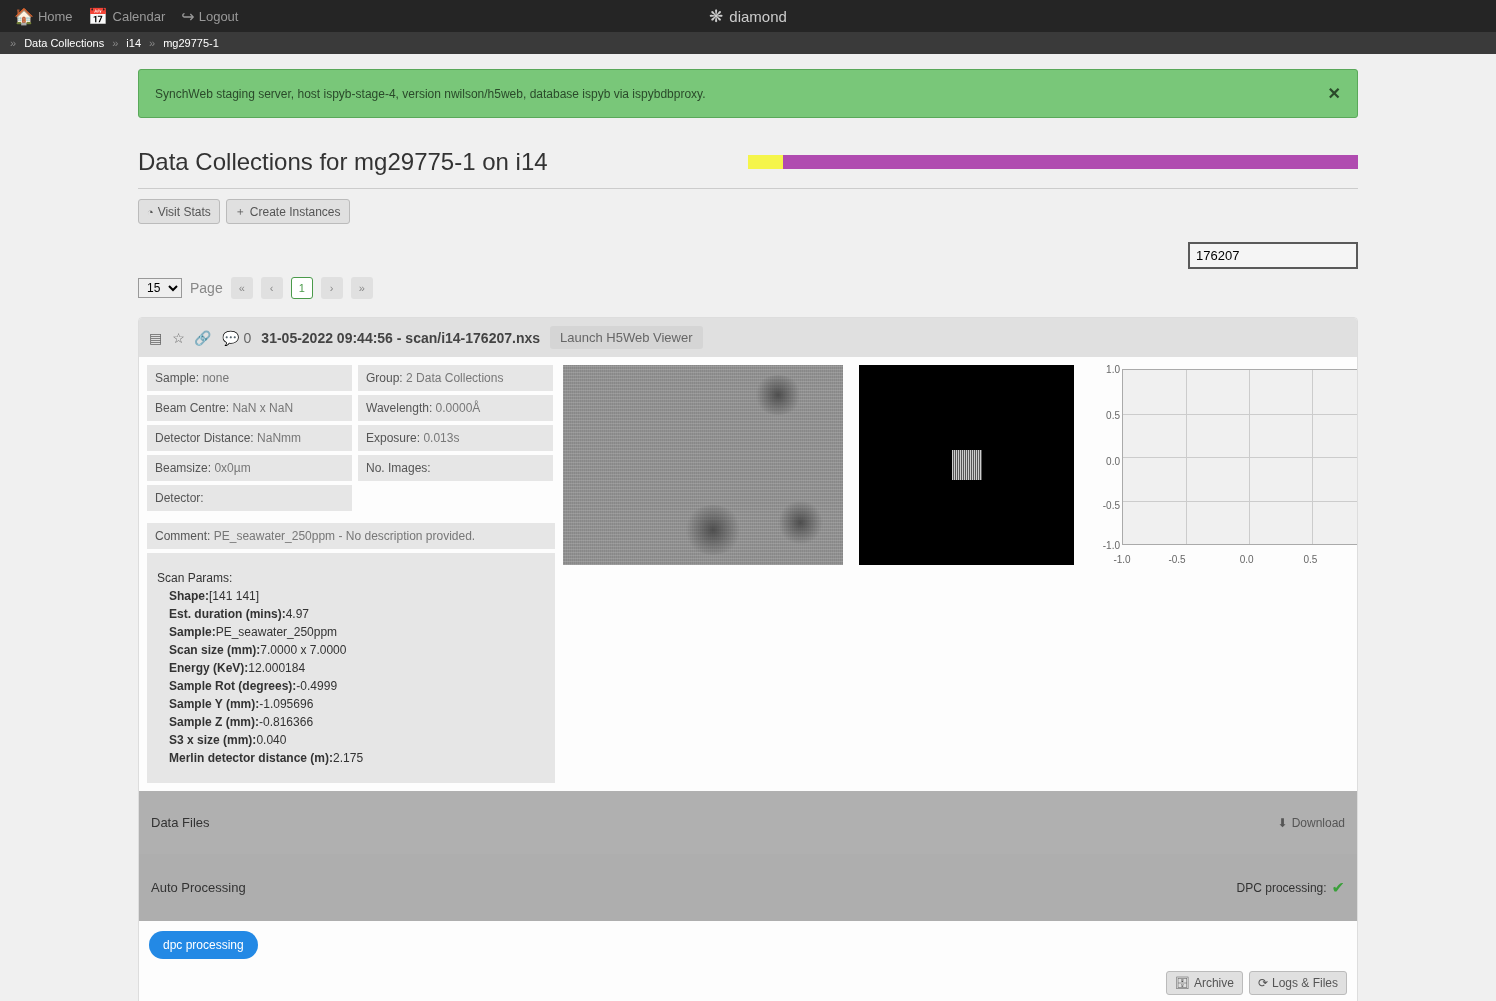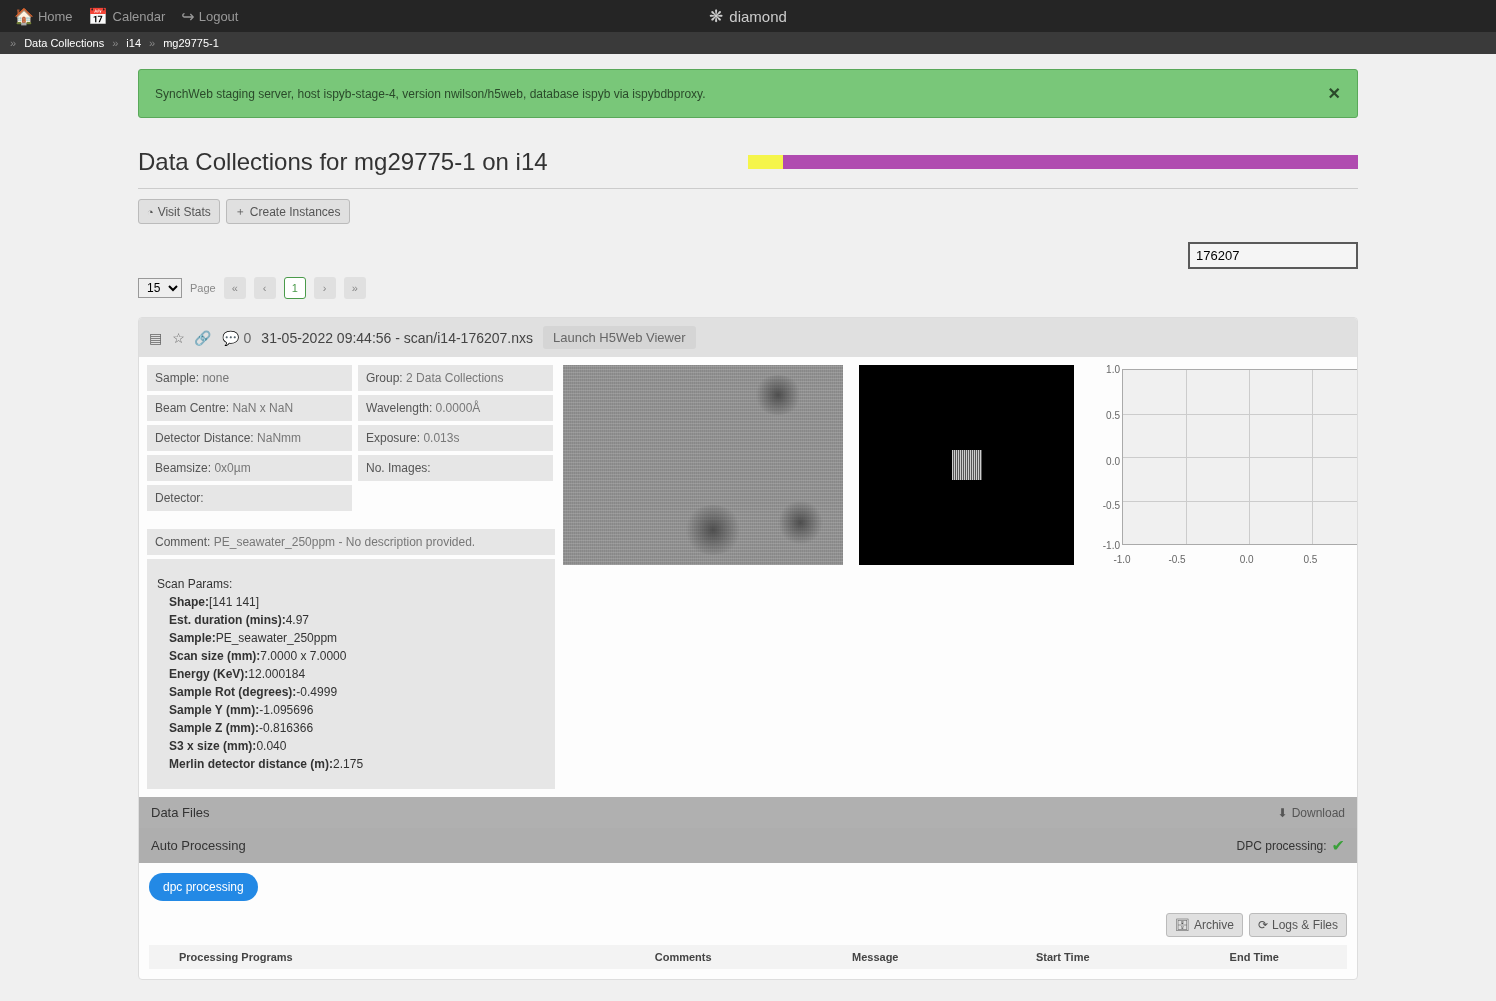--- a/index.html
+++ b/index.html
@@ -45,29 +45,29 @@
 .toolbar { margin-top: 10px; display: flex; gap: 6px; }
 .btn { background: #e0e0e0; border: 1px solid #bbb; border-radius: 3px; padding: 4px 8px; font-size: 12px; color: #555; display: inline-flex; align-items: center; gap: 4px; cursor: pointer; }
 .btn .ic { font-size: 11px; }
 
 
 .search-row { display: flex; justify-content: flex-end; margin-top: 18px; }
 .search-input { width: 170px; border: 2px solid #5a5a5a; background: #f5f5f5; padding: 4px 6px; font-size: 13px; }
 
 .pagination-row { display: flex; align-items: center; gap: 8px; margin-top: 8px; }
 .pagination-row select { border: 1px solid #999; padding: 1px 4px; font-size: 12px; }
-.page-label { color: #888; font-size: 11px; }
+.page-label { color: #888; font-size: 14px; }
 .pager-btn { background: #e0e0e0; border-radius: 3px; width: 22px; height: 22px; display: inline-flex; align-items: center; justify-content: center; color: #888; font-size: 11px; cursor: pointer; }
 .pager-btn.active { border: 1px solid #4a9a4a; color: #4a9a4a; background: #fff; }
 
 
 .dc-card { margin-top: 18px; border: 1px solid #ddd; border-radius: 4px; background: #fdfdfd; overflow: hidden; }
 .dc-header { background: #e0e0e0; padding: 8px 10px; display: flex; align-items: center; gap: 10px; }
 .dc-header .icon-btn { color: #666; font-size: 14px; }
-.dc-header .title { font-weight: normal; color: #444; font-size: 14px; }
+.dc-header .title { font-weight: bold; color: #444; font-size: 14px; }
 .dc-header .launch { background: #d5d5d5; border-radius: 3px; padding: 4px 10px; color: #666; font-size: 13px; }
 
 .dc-body { display: flex; gap: 8px; padding: 8px; }
 .info-col { display: flex; flex-direction: column; gap: 4px; }
 .info-col.c1 { width: 205px; }
 .info-col.c2 { width: 195px; }
 .info-box { background: #e6e6e6; padding: 6px 8px; font-size: 12px; color: #444; }
 .info-box .lbl { color: #555; }
 .info-box .val { color: #777; }
 .info-col.full { width: 408px; border-radius: 24px; }
@@ -83,21 +83,21 @@
 .scan-img .blob { position: absolute; border-radius: 50%; background: radial-gradient(circle, rgba(50,50,50,0.7) 0%, transparent 70%); }
 .scan-img.dark .det { position: absolute; left: 50%; top: 50%; width: 30px; height: 30px; background: repeating-linear-gradient(90deg, #ccc 0 1px, #555 1px 2px); transform: translate(-50%,-50%); }
 .plot-area { width: 290px; height: 200px; position: relative; }
 .plot-box { position: absolute; left: 32px; top: 4px; right: 4px; bottom: 20px; background: #f0f0f0; border: 1px solid #aaa; }
 .plot-grid-v { position: absolute; top: 0; bottom: 0; width: 1px; background: #ccc; }
 .plot-grid-h { position: absolute; left: 0; right: 0; height: 1px; background: #ccc; }
 .plot-tick-y { position: absolute; left: 0; width: 30px; text-align: right; font-size: 10px; color: #666; transform: translateY(-50%); }
 .plot-tick-x { position: absolute; bottom: 0; font-size: 10px; color: #666; transform: translateX(-50%); }
 
 
-.section-bar { background: #b0b0b0; padding: 8px 12px; display: flex; justify-content: space-between; align-items: center; color: #333; font-size: 13px; }
+.section-bar { background: #b0b0b0; padding: 24px 12px; display: flex; justify-content: space-between; align-items: center; color: #333; font-size: 13px; }
 .section-bar.light { background: #aeaeae; }
 .section-bar .right { color: #555; display: flex; align-items: center; gap: 4px; font-size: 12px; }
 .ap-status { display: flex; align-items: center; gap: 5px; font-size: 12px; color: #333; }
 .ap-status .check { color: #3aa03a; font-size: 16px; }
 
 
 .inner-pad { padding: 10px; }
 .proc-tab { display: inline-block; background: #2389e5; color: #fff; padding: 7px 14px; font-size: 12px; border-radius: 14px; }
 .proc-actions { display: flex; justify-content: flex-end; gap: 6px; margin-top: 12px; }
 .proc-table { width: 100%; margin-top: 8px; border-collapse: collapse; font-size: 11px; }
@@ -185,21 +185,21 @@
     <div class="dc-header">
       <span class="icon-btn">▤</span>
       <span class="icon-btn">☆</span>
       <span class="icon-btn">🔗</span>
       <span class="icon-btn">💬 <span>0</span></span>
       <span class="title">31-05-2022 09:44:56 - scan/i14-176207.nxs</span>
       <span class="launch">Launch H5Web Viewer</span>
     </div>
 
     <div class="dc-body">
-      <div style="display:flex;flex-direction:column;gap:18px;">
+      <div style="display:flex;flex-direction:column;gap:12px;">
         <div style="display:flex;gap:6px;">
           <div class="info-col c1">
             <div class="info-box"><span class="lbl">Sample:</span> <span class="val">none</span></div>
             <div class="info-box"><span class="lbl">Beam Centre:</span> <span class="val">NaN x NaN</span></div>
             <div class="info-box"><span class="lbl">Detector Distance:</span> <span class="val">NaNmm</span></div>
             <div class="info-box"><span class="lbl">Beamsize:</span> <span class="val">0x0µm</span></div>
             <div class="info-box"><span class="lbl">Detector:</span> <span class="val"></span></div>
           </div>
           <div class="info-col c2">
             <div class="info-box"><span class="lbl">Group:</span> <span class="val">2 Data Collections</span></div>

